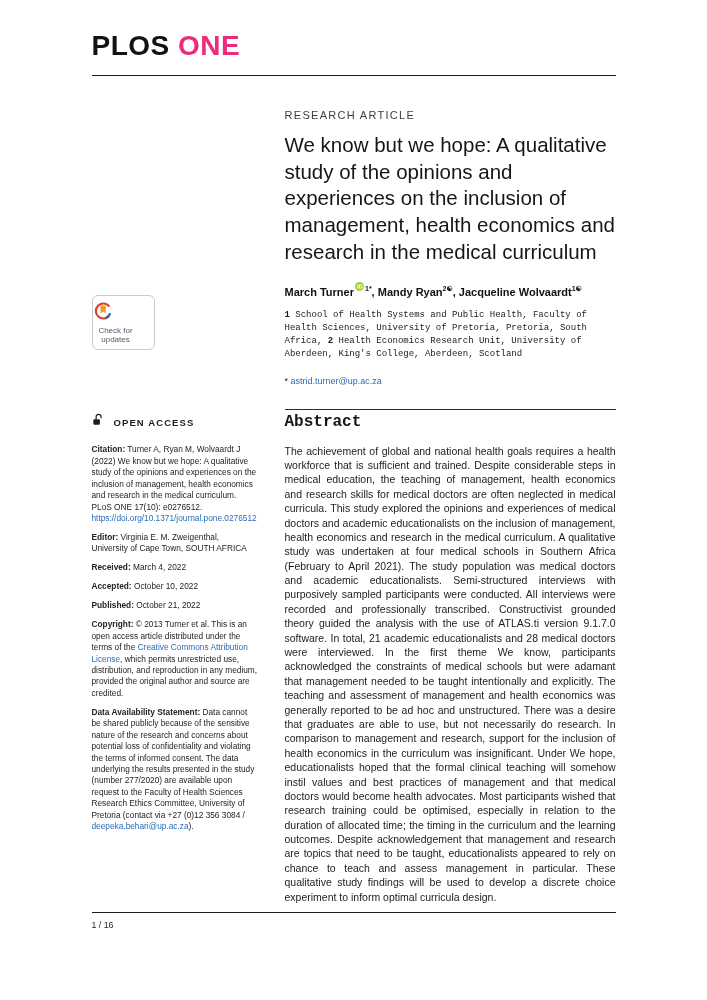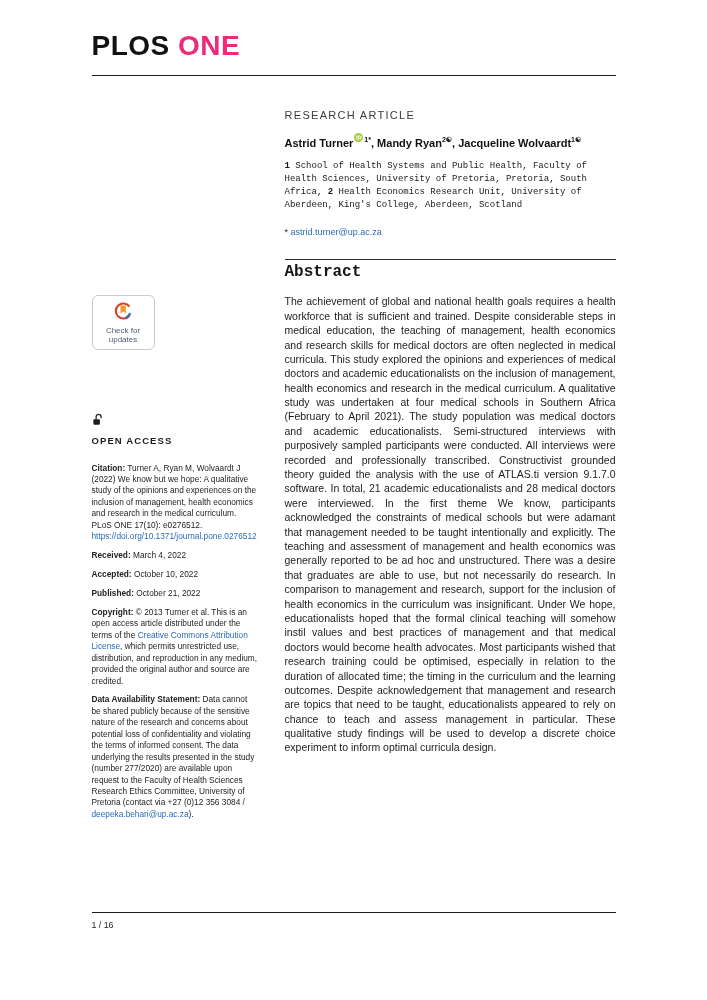--- a/index.html
+++ b/index.html
@@ -15,25 +15,25 @@
   .logo .one { color: #EE2A7B; }
   
   .content { display: flex; margin: 0 40px; align-items: flex-start; }
   .sidebar { flex: 0 0 166px; width: 166px; margin-right: 27px; padding-top: 219px;
              font-size: 8.3px; line-height: 1.38; color: #232323; }
   .sidebar p { margin: 0 0 7.5px; }
   .sidebar strong { font-weight: 700; }
   .link { color: #2A6DB5; text-decoration: none; cursor: pointer; word-wrap: break-word; }
   
   .badge-check { width: 63px; height: 55px; border: 1px solid #c6ccd4; border-radius: 6px;
-                 background: #fff; display: flex; flex-direction: column; align-items: center;
+                 background: #fff; display: flex; flex-direction: column; 
                  justify-content: center; gap: 2px; margin-bottom: 63px; cursor: pointer; }
   .badge-check .txt { font-size: 8px; line-height: 1.15; color: #4d5d6e; text-align: center; width: 46px; }
   
-  .oa-row { display: flex; align-items: flex-start; gap: 5px; margin-bottom: 15px; flex-direction: column; }
+  .oa-row { display: flex; align-items: flex-end; gap: 11px; margin-bottom: 15px; }
   .oa-label { font-weight: 700; font-size: 9.5px; letter-spacing: 1.1px; color: #1c1c1c; }
   
   .main { flex: 1; padding-top: 33px; }
   .kicker { font-size: 11px; letter-spacing: 1.3px; color: #3c3c3c; margin: 0 0 11px; font-weight: 400; }
   .title { font-size: 20.5px; line-height: 1.3; font-weight: 400; color: #161616; margin: 0 0 16px; }
   .authors { font-size: 11px; font-weight: 700; margin: 0 0 11px; color: #111; }
   .authors sup { font-size: 7px; }
   .orcid { display: inline-block; vertical-align: super; margin: 0 1px; }
   .affil { font-size: 9px; line-height: 1.45; margin: 0 0 14px; font-weight: 400; font-family: Liberation Mono, monospace; }
   .affil b { font-weight: 700; }
@@ -78,39 +78,41 @@
           <svg width="11" height="13" viewBox="0 0 16 18">
             <rect x="2" y="8.5" width="9.5" height="8" rx="1.2" fill="#1c1c1c"></rect>
             <path d="M6 8.5 V5 a3.6 3.6 0 0 1 7.2 0 V7" fill="none" stroke="#1c1c1c" stroke-width="1.8"></path>
           </svg>
         </span>
         <span class="oa-label">OPEN ACCESS</span>
       </div>
 
       <p><strong>Citation:</strong> <span>Turner A, Ryan M, Wolvaardt J (2022) We know but we hope: A qualitative study of the opinions and experiences on the inclusion of management, health economics and research in the medical curriculum. PLoS ONE 17(10): e0276512.</span> <a class="link">https://doi.org/10.1371/journal.pone.0276512</a></p>
 
+      <p><strong>Editor:</strong> <span>Virginia E. M. Zweigenthal, University of Cape Town, SOUTH AFRICA</span></p>
 
       <p><strong>Received:</strong> <span>March 4, 2022</span></p>
 
       <p><strong>Accepted:</strong> <span>October 10, 2022</span></p>
 
       <p><strong>Published:</strong> <span>October 21, 2022</span></p>
 
       <p><strong>Copyright:</strong> <span>© 2013 Turner et al. This is an open access article distributed under the terms of the</span> <a class="link">Creative Commons Attribution License</a><span>, which permits unrestricted use, distribution, and reproduction in any medium, provided the original author and source are credited.</span></p>
 
       <p><strong>Data Availability Statement:</strong> <span>Data cannot be shared publicly because of the sensitive nature of the research and concerns about potential loss of confidentiality and violating the terms of informed consent. The data underlying the results presented in the study (number 277/2020) are available upon request to the Faculty of Health Sciences Research Ethics Committee, University of Pretoria (contact via +27 (0)12 356 3084 /</span> <a class="link">deepeka.behari@up.ac.za</a><span>).</span></p>
 
     </aside>
 
     <main class="main">
 
       <p class="kicker">RESEARCH ARTICLE</p>
 
+      <h1 class="title">We know but we hope: A qualitative study of the opinions and experiences on the inclusion of management, health economics and research in the medical curriculum</h1>
 
-      <p class="authors"><span>Astrid Turner</span><span class="orcid"><svg width="9" height="9" viewBox="0 0 16 16">
+      <p class="authors"><span>March Turner</span><span class="orcid"><svg width="9" height="9" viewBox="0 0 16 16">
               <circle cx="8" cy="8" r="8" fill="#A6CE39"></circle>
               <rect x="4.2" y="4.5" width="1.6" height="7" fill="#fff"></rect>
               <path d="M7 4.5 h3 a3.5 3.5 0 0 1 0 7 h-3 z M8.6 6 v4 h1.3 a2 2 0 0 0 0 -4 z" fill="#fff"></path>
             </svg></span><sup>1*</sup><span>, </span><span>Mandy Ryan</span><sup>2☯</sup><span>, </span><span>Jacqueline Wolvaardt</span><sup>1☯</sup></p>
 
       <p class="affil"><b>1</b> <span>School of Health Systems and Public Health, Faculty of Health Sciences, University of Pretoria, Pretoria, South Africa,</span> <b>2</b> <span>Health Economics Research Unit, University of Aberdeen, King's College, Aberdeen, Scotland</span></p>
 
 
       <p class="note"><span>*</span> <a class="link">astrid.turner@up.ac.za</a></p>
 

